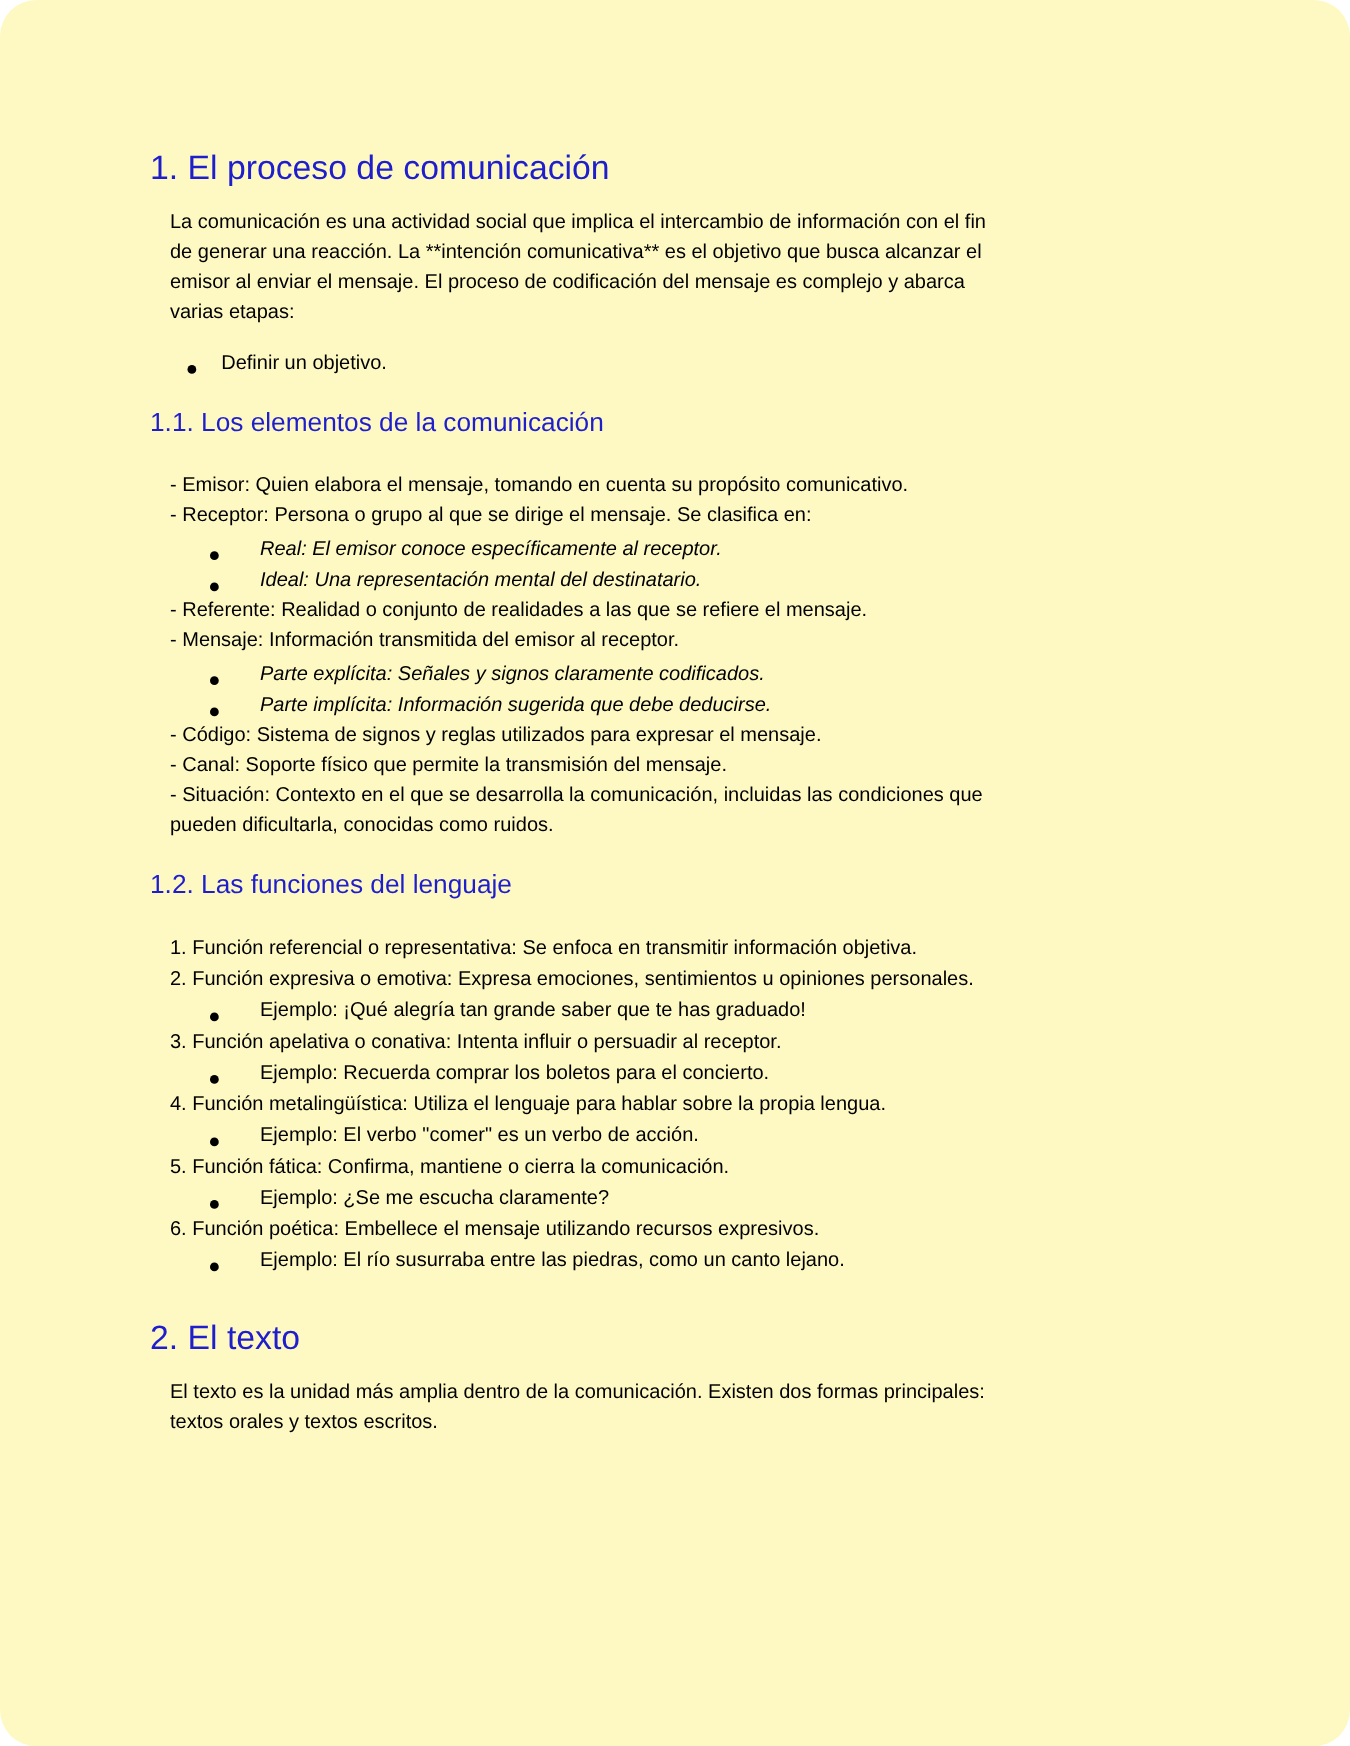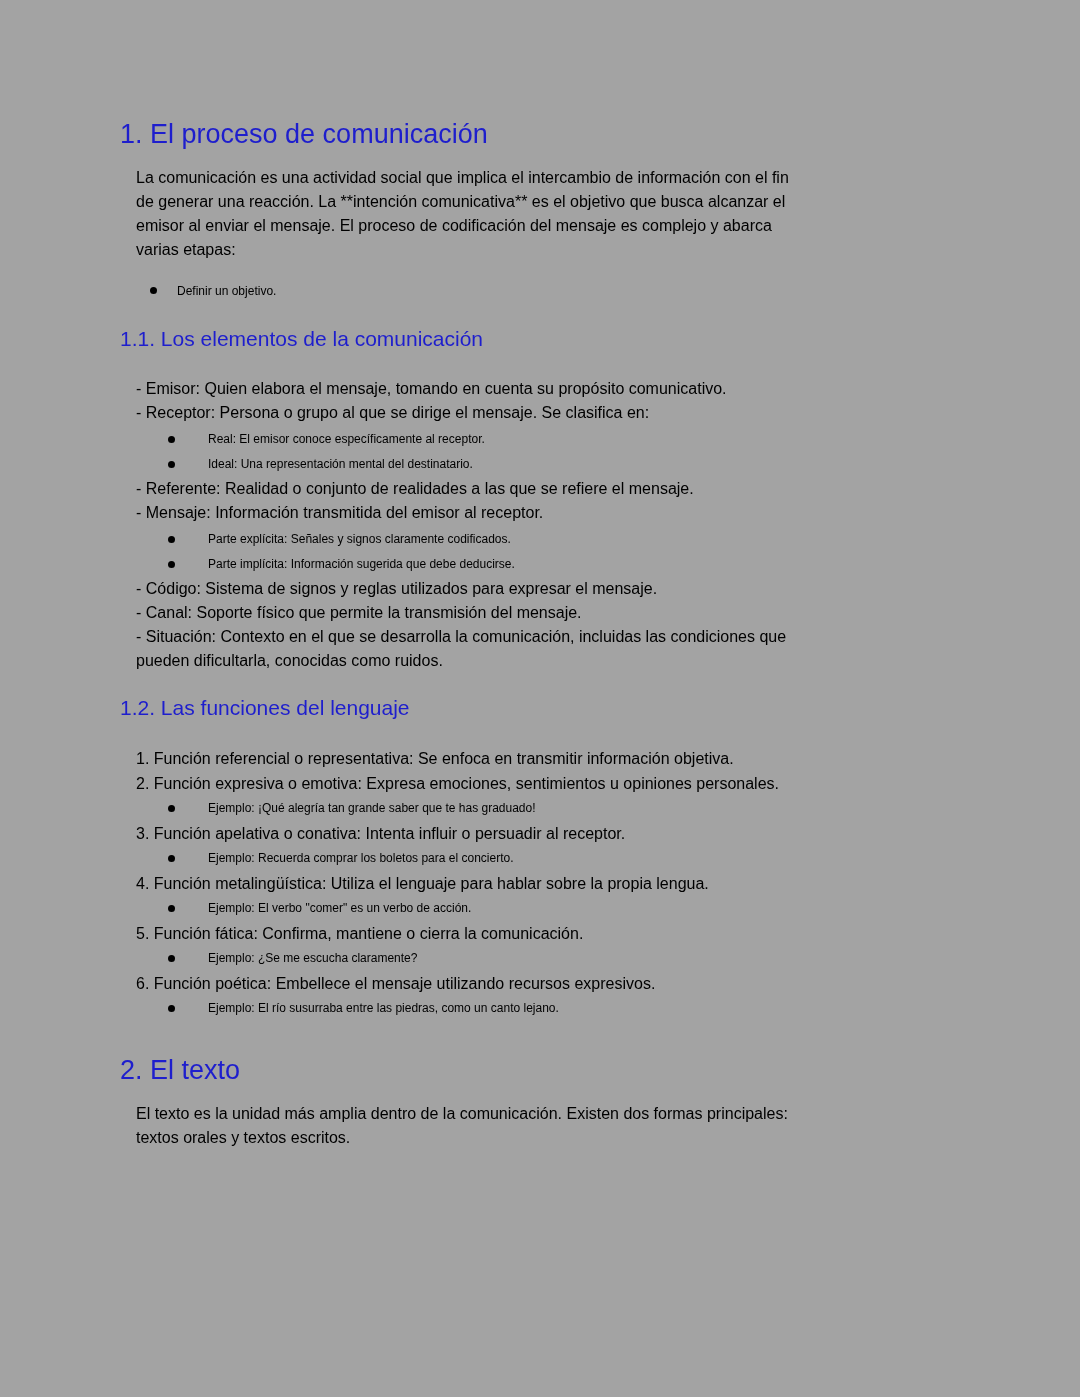--- a/index.html
+++ b/index.html
@@ -1,25 +1,26 @@
 <!DOCTYPE html>
 <html lang="es"><head>
 <meta charset="utf-8">
 <style>
   html, body { margin: 0; padding: 0; background: #ffffff; }
   .page {
     position: relative;
     width: 1080px;
     height: 1397px;
-    background: #a3a3a3;
+    background: #fef9c3;
     font-family: "Liberation Sans", "DejaVu Sans", sans-serif;
     color: #000000;
     overflow: hidden;
     box-sizing: border-box;
     padding: 118px 120px 0 120px;
+    border-radius: 29px;
   }
   h1 {
     font-family: "Liberation Sans", sans-serif;
     font-size: 27px;
     font-weight: 400;
     color: #1e1ecd;
     line-height: 32px;
     margin: 0 0 10px 0;
   }
   h1.h1-second { margin-top: 33px; margin-bottom: 8px; }
@@ -29,40 +30,40 @@
     font-weight: 400;
     color: #1e1ecd;
     line-height: 25px;
     margin: 22px 0 26px 0;
   }
   .line { font-size: 16px; line-height: 24px; white-space: nowrap; }
   .para { margin: 16px; }
   ul.blist { list-style: none; margin: 2px 0 0 0; padding: 0; }
   .li {
     display: flex;
-    align-items: flex-start;
-    font-size: 12px;
+    align-items: center;
+    font-size: 16px;
     line-height: 26px;
   }
   .li .dot {
     flex: 0 0 auto;
     width: 7px;
     height: 7px;
     border-radius: 50%;
     background: #000000;
     margin-top: 9px;
   }
   
   .li.level1 { padding-left: 30px; }
   .li.level1 .dot { margin-right: 20px; }
   
   .li.level2 { padding-left: 32px; line-height: 25px; }
   .li.level2 .dot { margin-right: 33px; }
   .sect12 .line { line-height: 25px; }
-  .gap-none { margin: 0; }
+  .gap-none { margin: 0; font-style: italic; }
 </style>
 </head>
 <body>
 
 <div class="page">
 
   <h1>1. El proceso de comunicación</h1>
 
   <div class="para">
     <div class="line">La comunicación es una actividad social que implica el intercambio de información con el fin</div>

